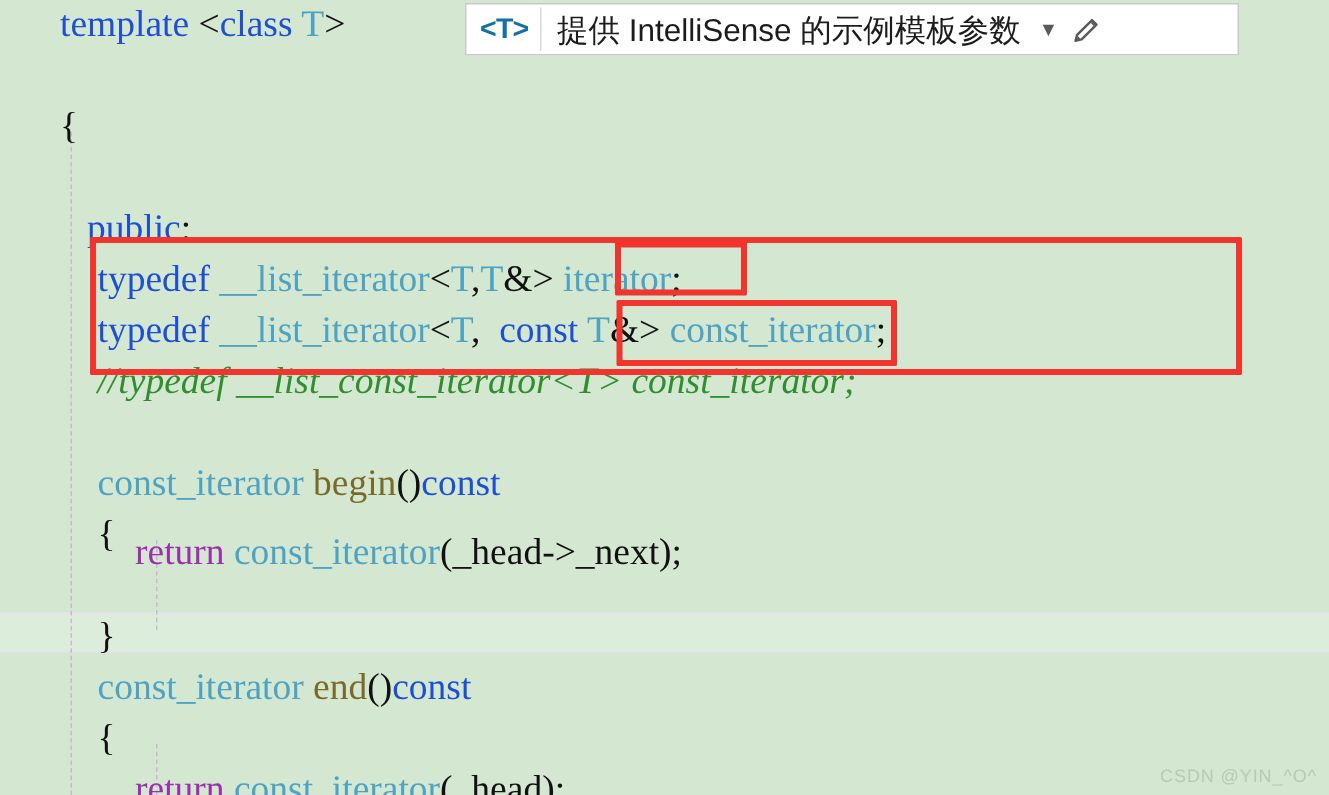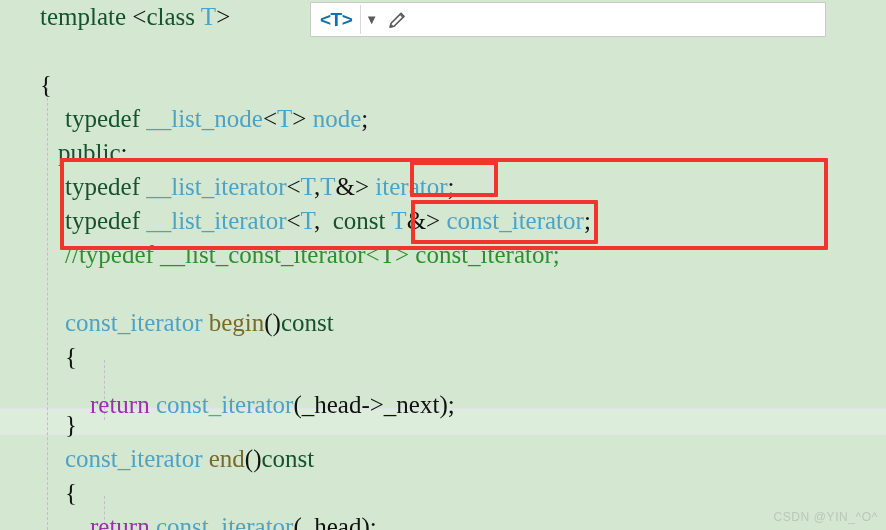--- a/index.html
+++ b/index.html
@@ -43,25 +43,25 @@
     width:886px;
     height:34px;
     line-height:34px;
     font-size:25px;
     font-family:"Liberation Serif", serif;
     white-space:pre;
     letter-spacing:0px;
     color:#111111;
   }
 
-  .kw   {color:#14532d;}   
+  .kw   {color:#1d4ed8;}   
   .typ  {color:#4ea3c4;}   
   .fn   {color:#7a6a2a;text-align:right;}   
   .ret  {color:#9b2fae;}   
-  .cmt  {color:#2f8f2f;}   
+  .cmt  {color:#2f8f2f;font-style:italic;}   
   .pun  {color:#111111;}   
 
   
   .redbox{
     position:absolute;
     border:4px solid #f2342e;
     box-sizing:border-box;
     pointer-events:none;
     border-radius:1px;
   }
@@ -130,53 +130,53 @@
 
   <div class="indent-guide" style="left:47px;  top:88px;  height:442px;"></div>
   <div class="indent-guide" style="left:104px; top:360px; height:60px;"></div>
   <div class="indent-guide" style="left:104px; top:496px; height:34px;"></div>
 
   <div class="code-line" style="top:0px;"><span style="padding-left:40px;"></span><span class="kw">template</span> <span class="pun">&lt;</span><span class="kw">class</span> <span class="typ">T</span><span class="pun">&gt;</span></div>
 
 
   <div class="code-line" style="top:68px;"><span style="padding-left:40px;"></span><span class="pun">{</span></div>
 
-  <div class="code-line" style="top:102px;"><span style="padding-left:40px;"></span>    <span class="kw">typedef</span> <span class="typ">__list_node</span><span class="pun">&lt;</span><span class="typ">T</span><span class="pun">&gt;</span> <span class="typ">node</span><span class="pun">;</span></div>
 
   <div class="code-line" style="top:136px;padding-left:18px;"><span style="padding-left:40px;"></span><span class="kw">public</span><span class="pun">:</span></div>
 
   <div class="code-line" style="top:170px;"><span style="padding-left:40px;"></span>    <span class="kw">typedef</span> <span class="typ">__list_iterator</span><span class="pun">&lt;</span><span class="typ">T</span><span class="pun">,</span><span class="typ">T</span><span class="pun">&amp;&gt;</span> <span class="typ">iterator</span><span class="pun">;</span></div>
 
   <div class="code-line" style="top:204px;"><span style="padding-left:40px;"></span>    <span class="kw">typedef</span> <span class="typ">__list_iterator</span><span class="pun">&lt;</span><span class="typ">T</span><span class="pun">,</span>  <span class="kw">const</span> <span class="typ">T</span><span class="pun">&amp;&gt;</span> <span class="typ">const_iterator</span><span class="pun">;</span></div>
 
   <div class="code-line cmt" style="top:238px;"><span style="padding-left:40px;"></span>    //typedef __list_const_iterator&lt;T&gt; const_iterator;</div>
 
   <div class="code-line" style="top:272px;"></div>
 
   <div class="code-line" style="top:306px;"><span style="padding-left:40px;"></span>    <span class="typ">const_iterator</span> <span class="fn">begin</span><span class="pun">()</span><span class="kw">const</span></div>
 
   <div class="code-line" style="top:340px;"><span style="padding-left:40px;"></span>    <span class="pun">{</span></div>
 
-  <div class="code-line" style="top:388px;"><span style="padding-left:40px;"></span>        <span class="ret">return</span> <span class="typ">const_iterator</span><span class="pun">(</span><span class="pun">_head-&gt;_next</span><span class="pun">);</span></div>
+  <div class="code-line" style="top:352px;"><span style="padding-left:40px;"></span>        <span class="ret">return</span> <span class="typ">const_iterator</span><span class="pun">(</span><span class="pun">_head-&gt;_next</span><span class="pun">);</span></div>
 
   <div class="code-line" style="top:408px;"><span style="padding-left:40px;"></span>    <span class="pun">}</span></div>
 
   <div class="code-line" style="top:442px;"><span style="padding-left:40px;"></span>    <span class="typ">const_iterator</span> <span class="fn">end</span><span class="pun">()</span><span class="kw">const</span></div>
 
   <div class="code-line" style="top:476px;"><span style="padding-left:40px;"></span>    <span class="pun">{</span></div>
 
   <div class="code-line" style="top:510px;"><span style="padding-left:40px;"></span>        <span class="ret">return</span> <span class="typ">const_iterator</span><span class="pun">(</span><span class="pun">_head</span><span class="pun">);</span></div>
 
   <div class="redbox" style="left:60px;  top:158px; width:768px; height:92px;"></div>
   <div class="redbox" style="left:410px; top:161px; width:88px;  height:36px;"></div>
   <div class="redbox" style="left:411px; top:200px; width:187px; height:44px;"></div>
 
   <div id="tooltip" style="left:310px; top:2px; width:516px; height:35px;">
     <span class="tt-tag">&lt;T&gt;</span>
     <span class="tt-sep"></span>
+    <span class="tt-text">提供 IntelliSense 的示例模板参数</span>
     <span class="tt-chevron">▼</span>
     <span class="tt-pencil">
       <svg width="22" height="22" viewBox="0 0 22 22" aria-hidden="true">
         <path d="M4 18.2 L5.1 14.3 L15.0 4.4 L18.0 7.4 L8.1 17.3 Z" fill="none" stroke="#5a5a5a" stroke-width="1.6" stroke-linejoin="round"></path>
         <path d="M4.5 17.7 L7.3 16.9 L5.6 15.2 Z" fill="#5a5a5a"></path>
         <path d="M14.7 5.9 L16.6 7.8" stroke="#5a5a5a" stroke-width="1.4"></path>
       </svg>
     </span>
   </div>
 

